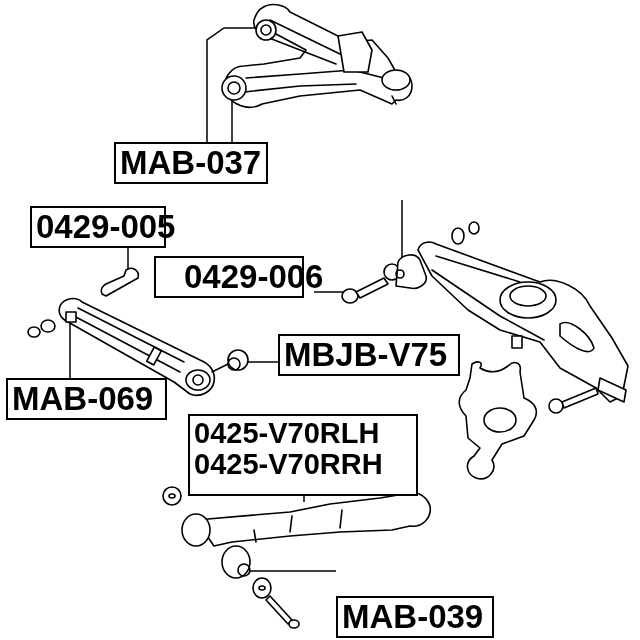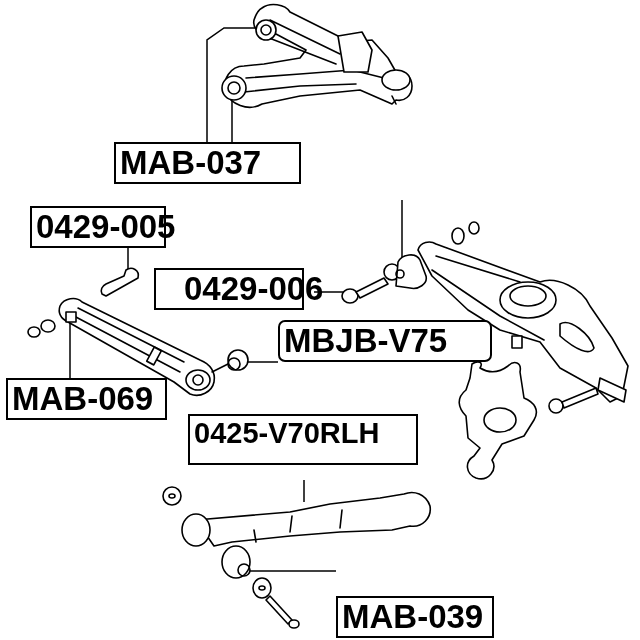--- a/index.html
+++ b/index.html
@@ -117,42 +117,43 @@
       <ellipse class="fl" cx="196" cy="530" rx="14" ry="16"></ellipse>
       <ellipse class="fl" cx="236" cy="562" rx="14" ry="16"></ellipse>
       <ellipse class="ln" cx="244" cy="570" rx="6" ry="6"></ellipse>
       <ellipse class="fl" cx="262" cy="588" rx="9" ry="10"></ellipse>
       <ellipse class="ln" cx="262" cy="588" rx="3" ry="2"></ellipse>
       <path class="fl" d="M270,596 L292,620 L288,624 L266,600 Z"></path>
       <ellipse class="fl" cx="294" cy="624" rx="5" ry="4"></ellipse>
     </g>
   </svg>
 
-  <div class="part-label lbl-single" style="left:114px; top:142px; width:187px;">
+  <div class="part-label lbl-single" style="left:114px; top:142px; width:154px;">
     <span>MAB-037</span>
   </div>
 
 
   <div class="part-label lbl-single" style="left:30px; top:206px; width:136px;">
     <span>0429-005</span>
   </div>
 
-  <div class="part-label lbl-single" style="left:154px; top:268px; width:150px;padding-left:28px;">
+  <div class="part-label lbl-single" style="left:154px; top:256px; width:150px;padding-left:28px;">
     <span>0429-006</span>
   </div>
 
-  <div class="part-label lbl-single" style="left:278px; top:320px; width:214px;border-radius:7px;">
+  <div class="part-label lbl-single" style="left:278px; top:334px; width:182px;">
     <span>MBJB-V75</span>
   </div>
 
   <div class="part-label lbl-single" style="left:6px; top:378px; width:161px;">
     <span>MAB-069</span>
   </div>
 
   <div class="part-label lbl-double" style="left:188px; top:414px; width:230px;">
     <span>0425-V70RLH</span>
+    <span>0425-V70RRH</span>
   </div>
 
   <div class="part-label lbl-single" style="left:336px; top:556px; width:158px;margin-top:40px;">
     <span>MAB-039</span>
   </div>
 
 </div>
 
 </body></html>

